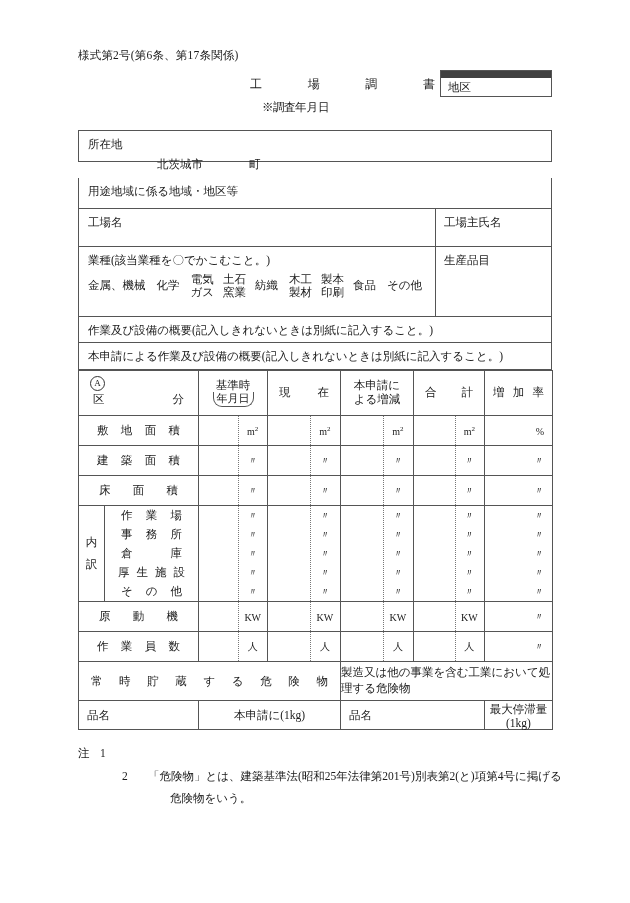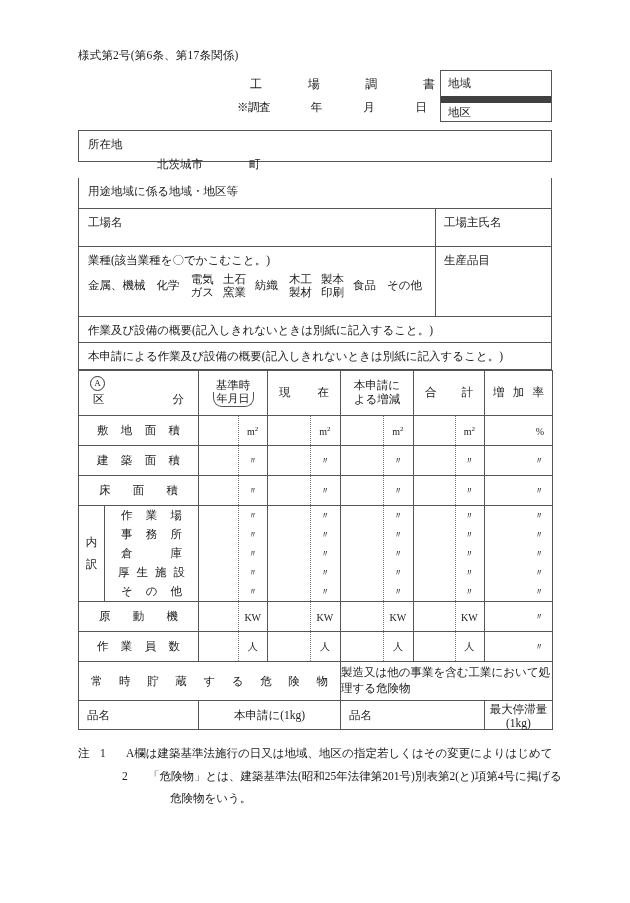--- a/index.html
+++ b/index.html
@@ -37,26 +37,26 @@
     position: absolute;
     left: 250px;
     top: 76px;
     width: 185px;
     font-size: 12px;
     display: flex;
     justify-content: space-between;
   }
   .subtitle-line {
     position: absolute;
-    left: 237px;
+    left: 262px;
     top: 100px;
     width: 190px;
     font-size: 11.5px;
     display: flex;
-    justify-content: space-between;
+    justify-content: flex-start;
     align-items: baseline;
   }
   .subtitle-line .sub-lead { letter-spacing: -0.5px; }
 
   
   .ad-box {
     position: absolute;
     left: 440px;
     top: 70px;
     width: 112px;
@@ -335,23 +335,20 @@
     <span>書</span>
   </div>
   <div class="subtitle-line">
     <span class="sub-lead">※調査</span>
     <span>年</span>
     <span>月</span>
     <span>日</span>
   </div>
 
   <div class="ad-box">
-    <div class="ad-cell">
-      <span>地域</span>
-    </div>
     <div class="ad-cell divider">
       <span>地区</span>
     </div>
   </div>
 
   <div class="ubox first" style="top:130px;height:32px;">
     <div class="ubox-inner">
       <div class="ubox-label">所在地</div>
       <div class="ubox-sub">
         <span>北茨城市</span><span class="gap"></span><span>町</span>
@@ -780,21 +777,20 @@
       </td>
     </tr>
   </tbody>
     </table>
 
   <div class="notes">
     <div class="note-row">
       <span class="note-tag">注</span>
       <span class="note-num">1</span>
       <span class="note-body">
-        <span>A欄は建築基準法施行の日又は地域、地区の指定若しくはその変更によりはじめて</span>
       </span>
     </div>
     <div class="note-row">
       <span class="note-tag"></span>
       <span class="note-num note-indent">2</span>
       <span class="note-body">
         <span>「危険物」とは、建築基準法(昭和25年法律第201号)別表第2(と)項第4号に掲げる</span>
         <span class="l2 note-indent">危険物をいう。</span>
       </span>
     </div>

